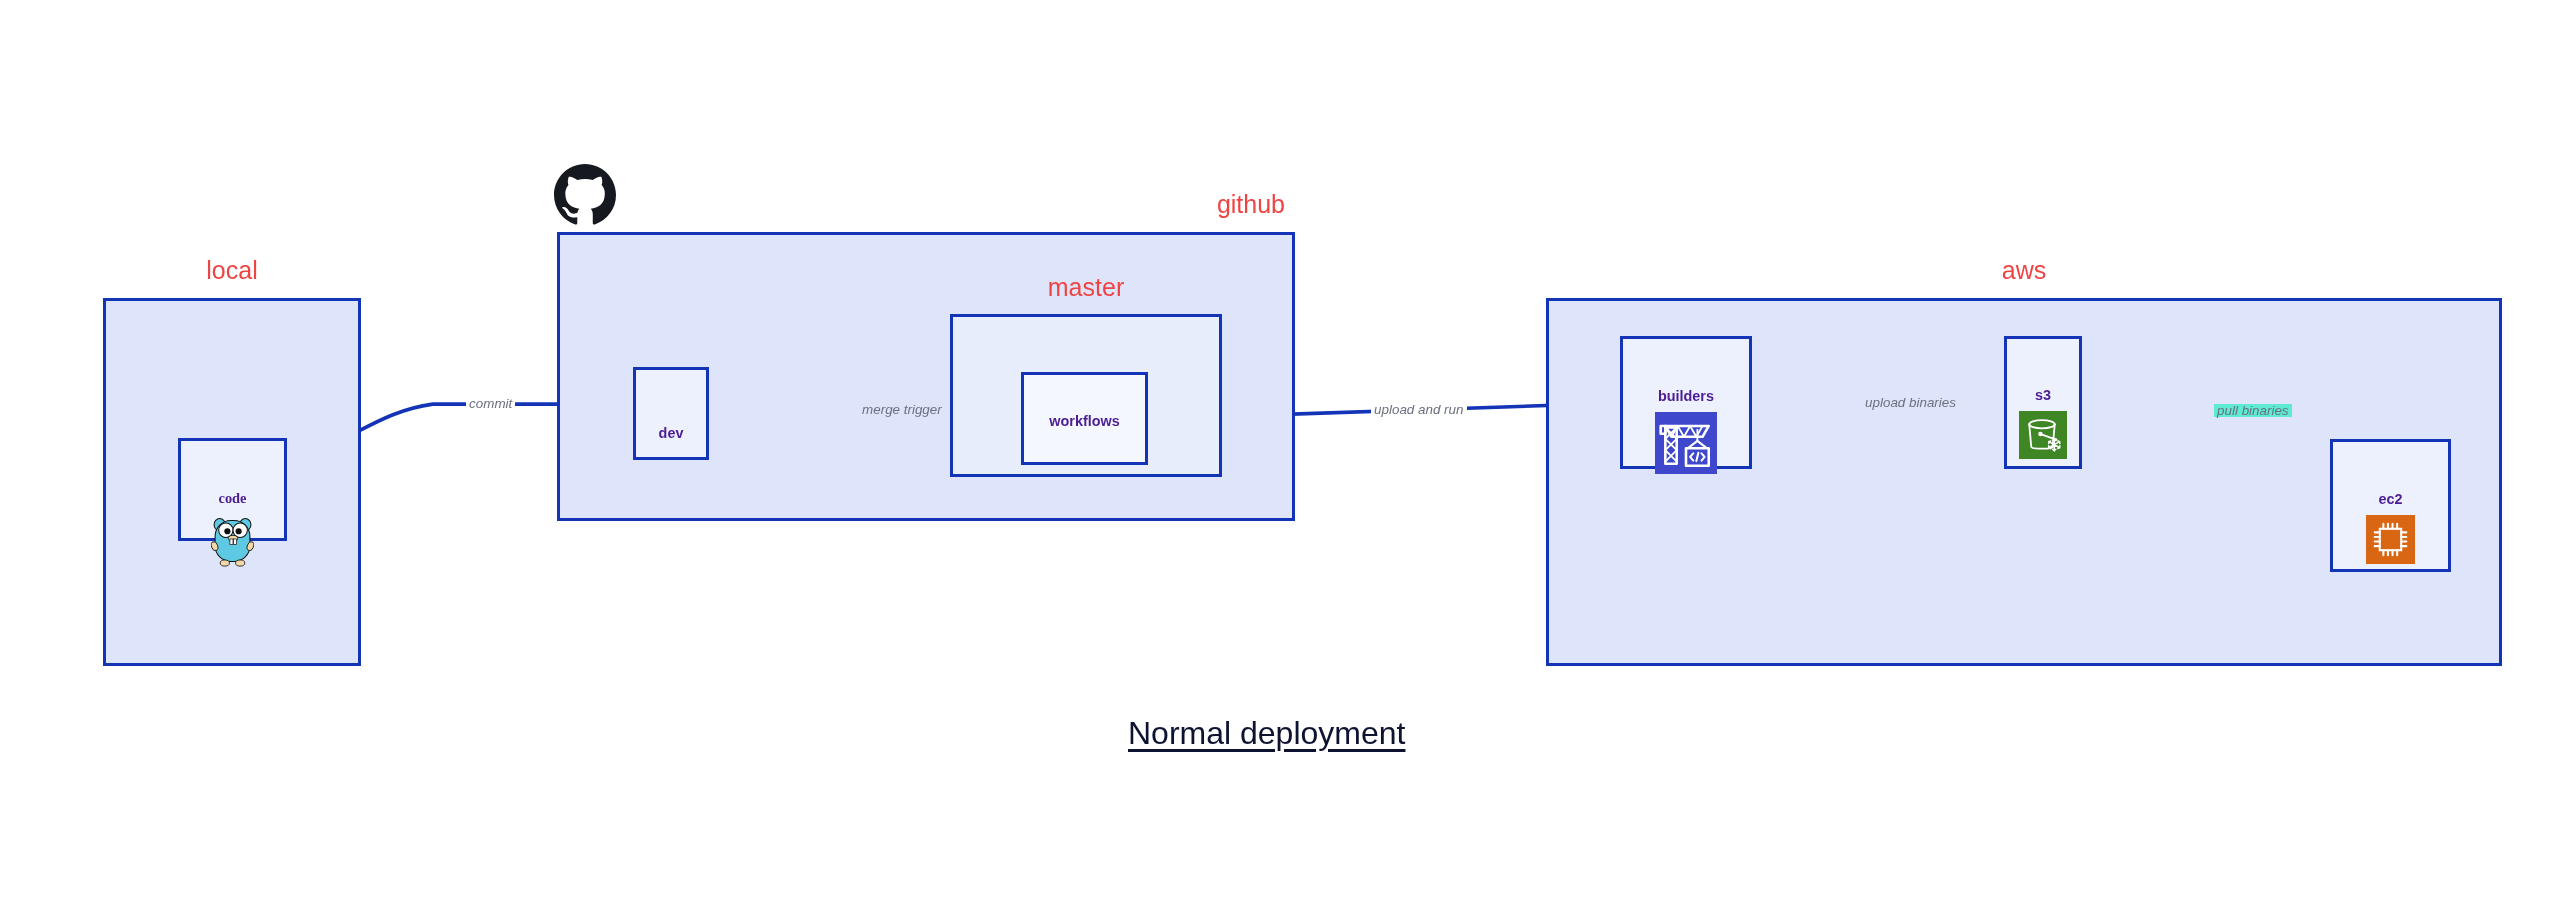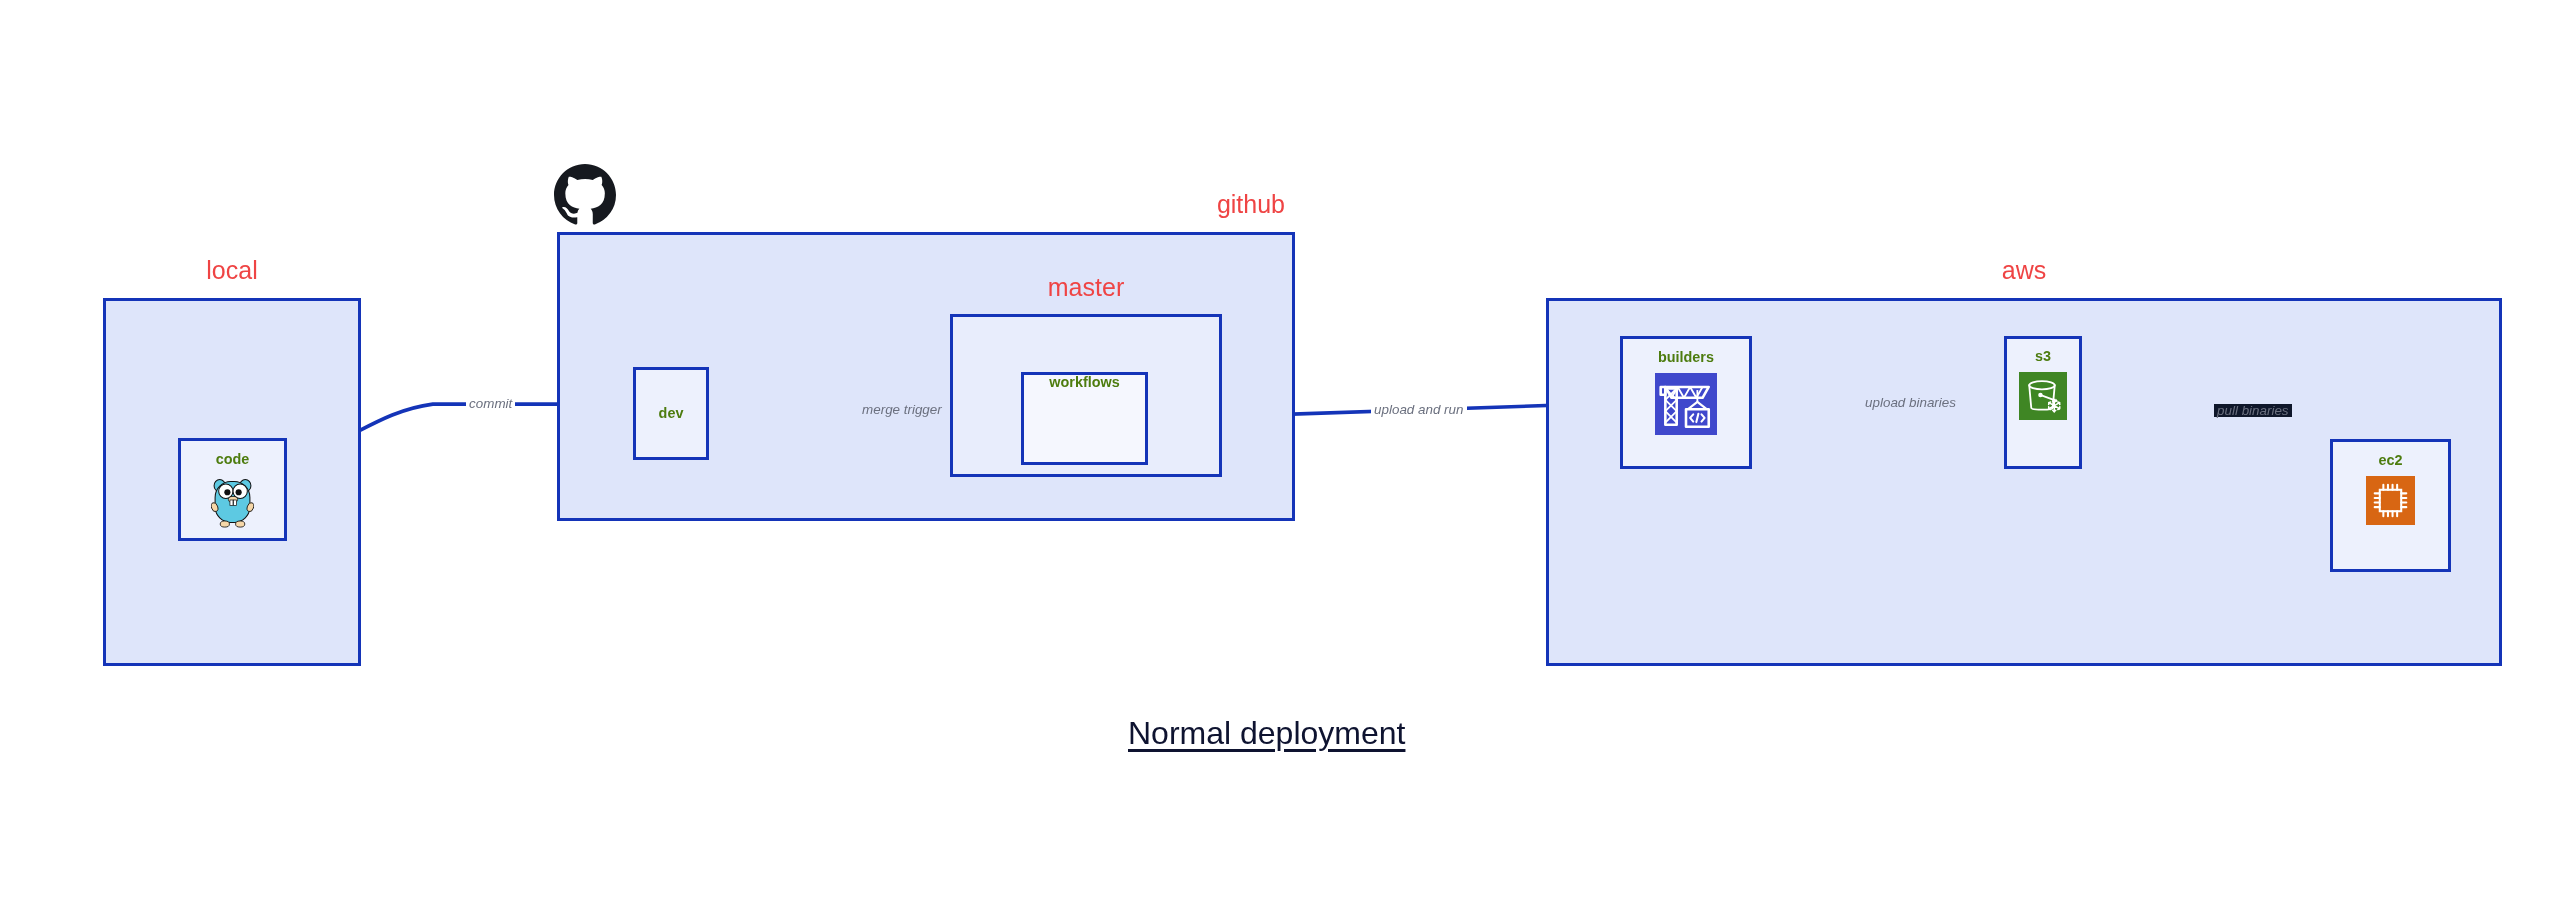--- a/index.html
+++ b/index.html
@@ -35,25 +35,26 @@
   .node {
     position: absolute;
     box-sizing: border-box;
     border: 3.6px solid #1434B8;
     background: #EDF1FD;
     display: flex;
     flex-direction: column;
     align-items: center;
   }
   .node-label {
-    color: #4d7c0f;
+    color: #4c1d95;
     font-size: 14.4px;
     font-weight: 700;
     line-height: 1;
     white-space: nowrap;
+    margin-top: 39px;
   }
   .node-icon { display:block; }
 
   
   .edge-label {
     position: absolute;
     color: #6B707F;
     font-size: 13.4px;
     font-style: italic;
     line-height: 1;
@@ -112,21 +113,21 @@
 
     <g>
       <path d="M 4075 780 C 4230 790 4290 840 4380 900" fill="none" stroke="#1434B8" stroke-width="7"></path>
       <path d="M 4330 820 C 4420 860 4480 905 4525 945" fill="none" stroke="#1434B8" stroke-width="7" marker-end="url(#arrow)"></path>
     </g>
   </svg>
 
   <div class="group" style="left:103px; top:298px; width:258px; height:368px;"></div>
   <div class="group-label" style="left:103px; top:258px; width:258px; text-align:center;">local</div>
 
-  <div class="node" style="left:178px; top:438px; width:109px; height:103px; padding-top:11.3px;">
+  <div class="node" style="left:178px; top:438px; width:109px; height:103px; padding-top:11.3px;font-family:Liberation Serif, serif;">
     <span class="node-label">code</span>
     <span class="node-icon" style="margin-top:7.2px;">
       <svg width="43" height="54" viewBox="0 0 84 104">
 
         <ellipse cx="17" cy="22" rx="11" ry="12" fill="#5DC9E2" stroke="#111" stroke-width="2"></ellipse>
         <ellipse cx="67" cy="22" rx="11" ry="12" fill="#5DC9E2" stroke="#111" stroke-width="2"></ellipse>
 
         <rect x="8" y="14" width="68" height="80" rx="31" fill="#5DC9E2" stroke="#111" stroke-width="2"></rect>
 
         <ellipse cx="7" cy="64" rx="6" ry="9" fill="#F6D7A8" stroke="#111" stroke-width="1.6" transform="rotate(-20 7 64)"></ellipse>
@@ -248,18 +249,18 @@
   </div>
 
   <div class="edge-label" style="left:426px; top:397px; background:#ffffff; padding:0 3.1px;">commit</div>
 
   <div class="edge-label" style="left:819px; top:403px; background:#DEE5FA; padding:0 3.1px;">merge trigger</div>
 
   <div class="edge-label" style="left:1331px; top:403px; background:#ffffff; padding:0 3.1px;">upload and run</div>
 
   <div class="edge-label" style="left:1822px; top:396px; background:#DEE5FA; padding:0 3.1px;font-style:italic;">upload binaries</div>
 
-  <div class="edge-label" style="left:2174px; top:404px; background:#0f172a; padding:0 3.1px;">pull binaries</div>
+  <div class="edge-label" style="left:2174px; top:404px; background:#5eead4; padding:0 3.1px;">pull binaries</div>
 
   <div class="figure-title" style="left:1128px; top:693px;">Normal deployment</div>
 
 </div>
 
 
 </body></html>

